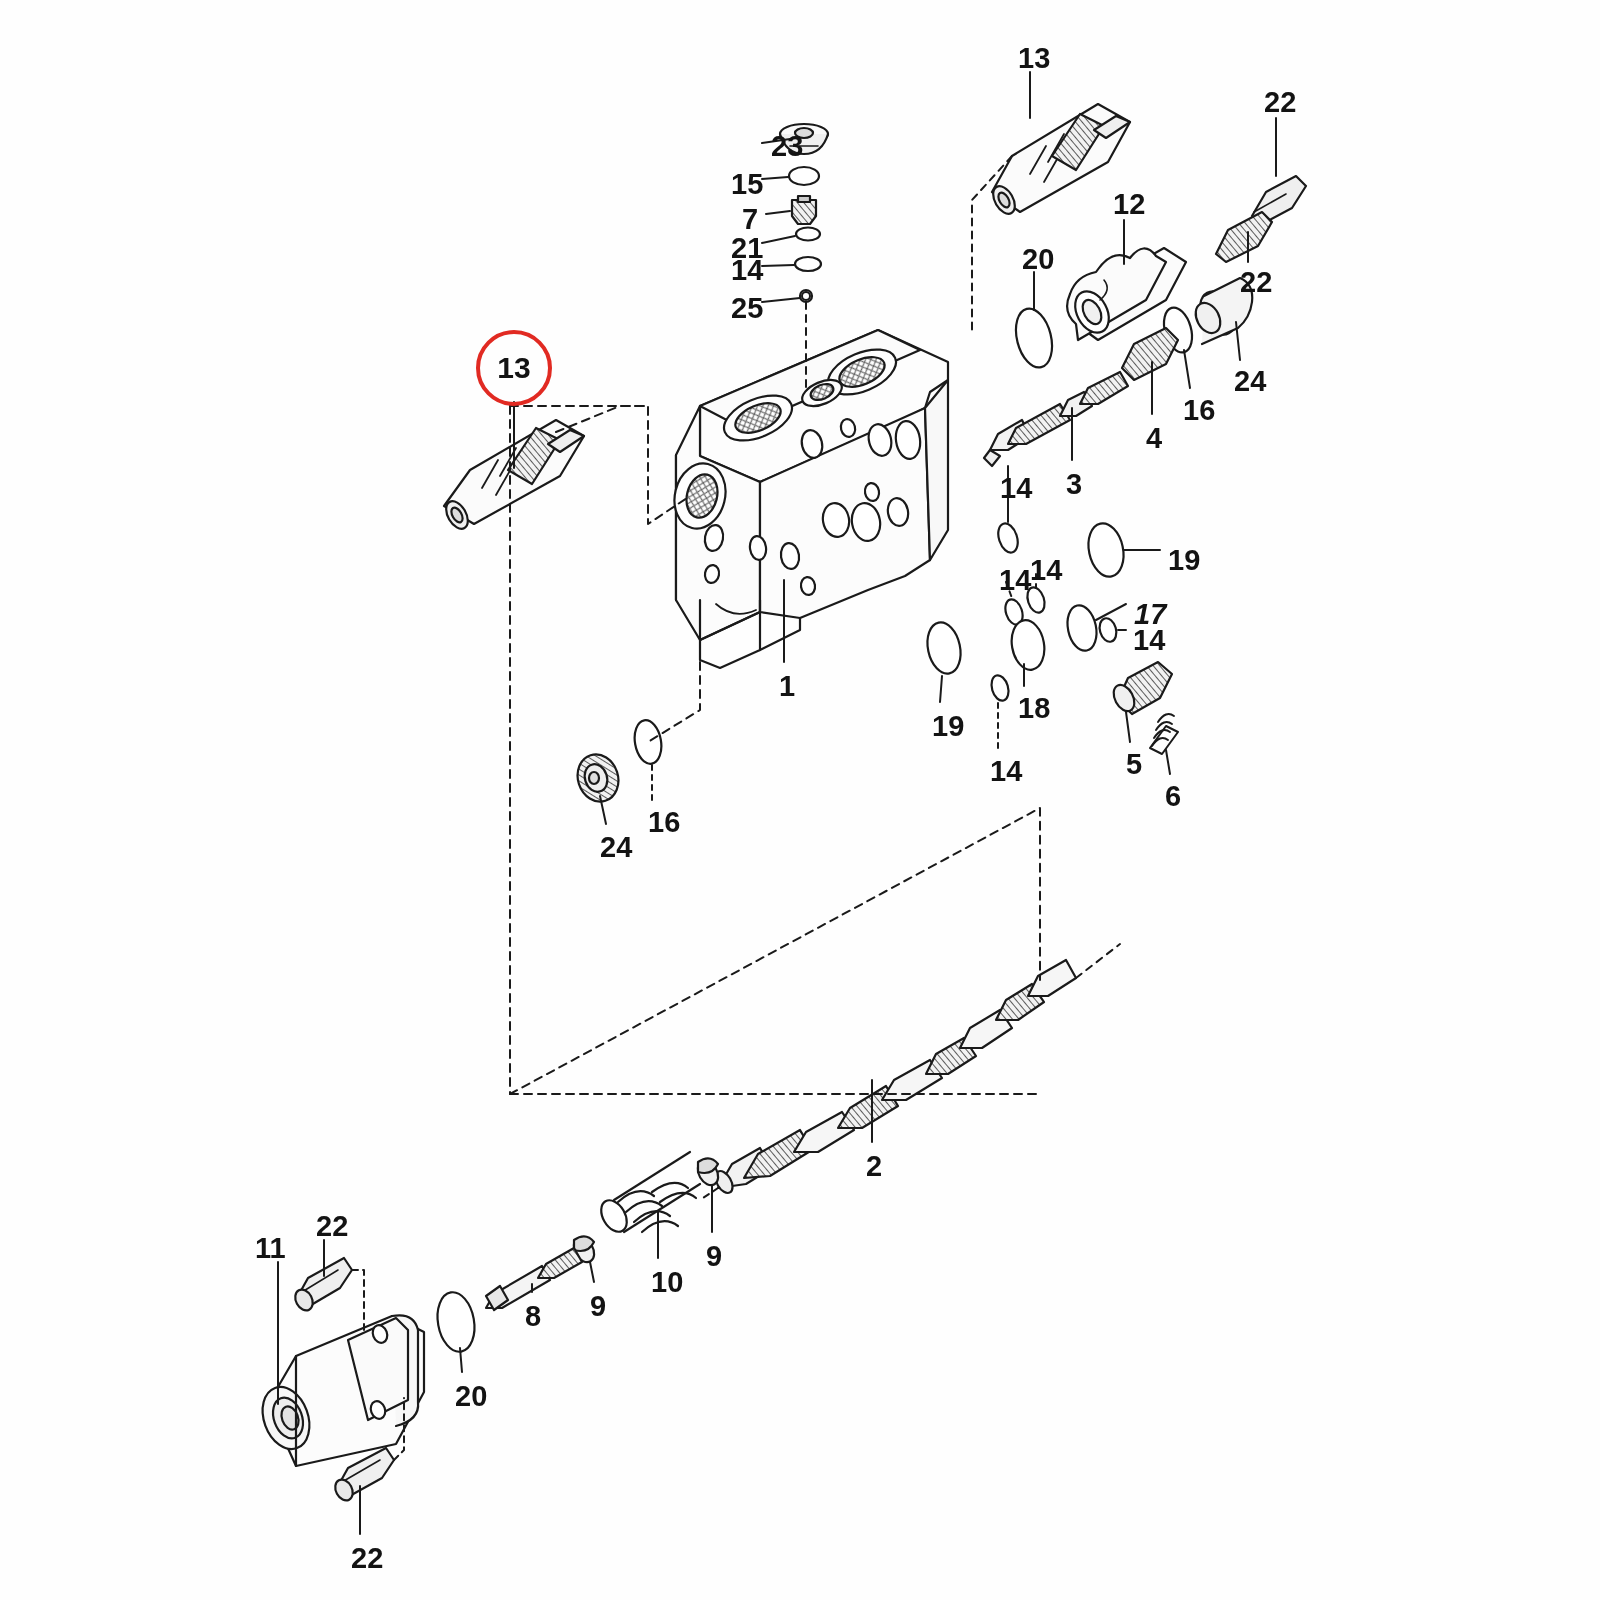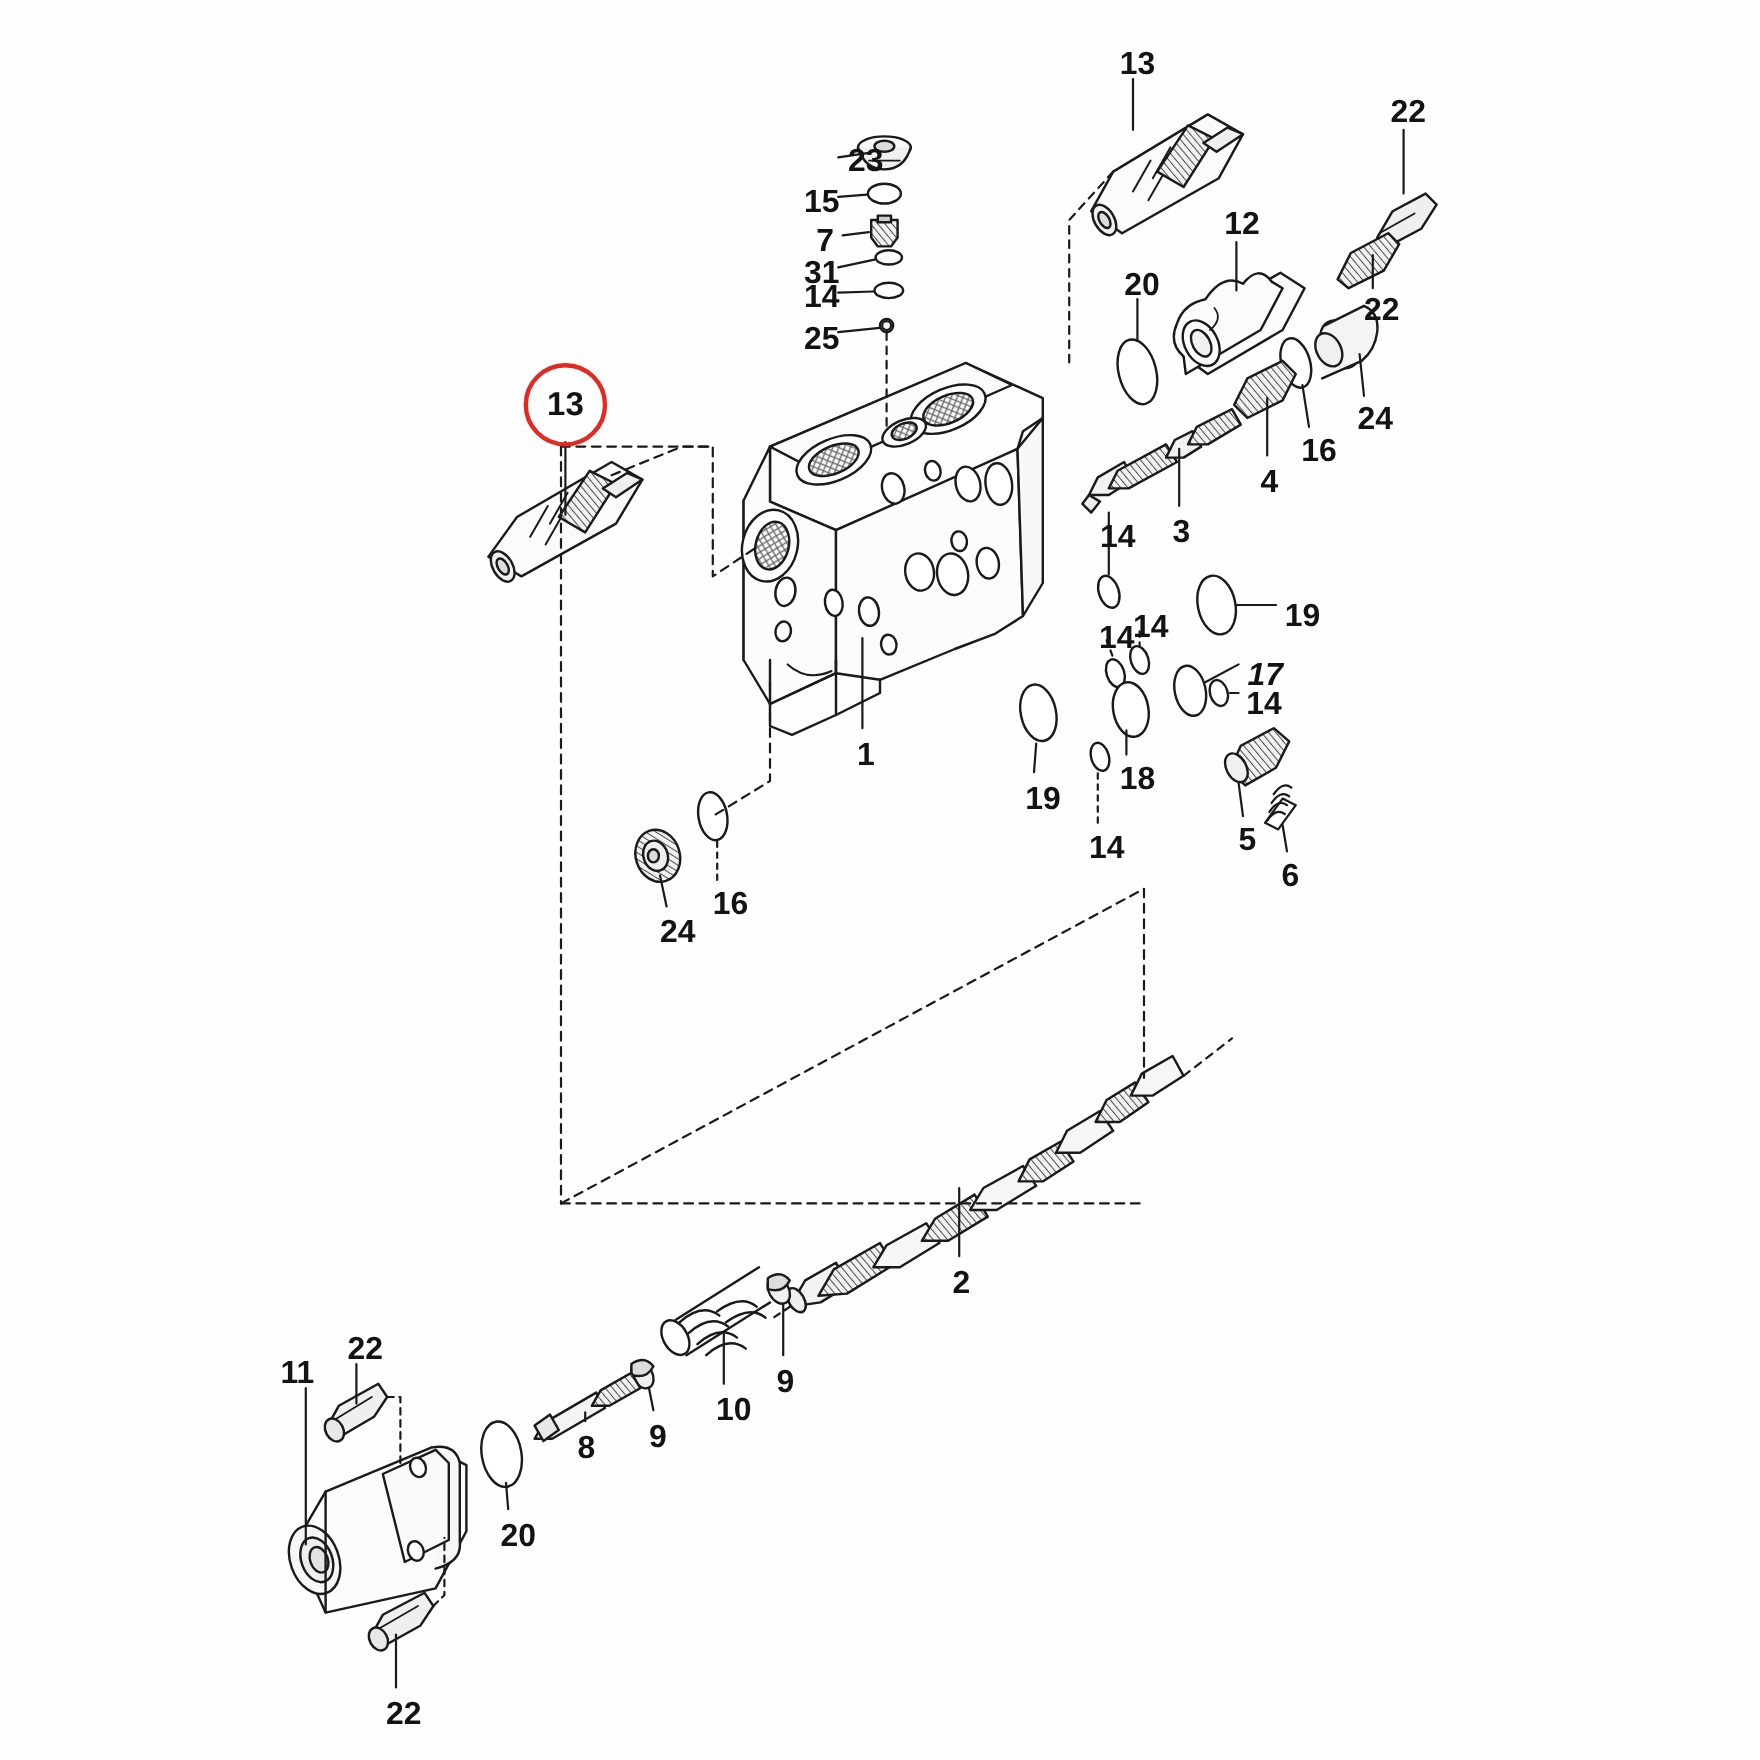--- a/index.html
+++ b/index.html
@@ -400,21 +400,21 @@
   <div class="callout-highlight" id="highlight-13" style="left: 476px; top: 330px; border-color: rgb(225, 42, 34);">
     <span>13</span>
   </div>
 
   <div id="callout-layer">
       <div class="callout" style="left: 1018px; top: 44px;">13</div>
       <div class="callout" style="left: 1264px; top: 88px;">22</div>
       <div class="callout" style="left: 731px; top: 132px; margin-left: 40px;">23</div>
       <div class="callout" style="left: 731px; top: 170px; text-align: center;">15</div>
       <div class="callout" style="left: 742px; top: 205px;">7</div>
-      <div class="callout" style="left: 731px; top: 234px;">31</div>
+      <div class="callout" style="left: 731px; top: 234px;">21</div>
       <div class="callout" style="left: 731px; top: 256px;">14</div>
       <div class="callout" style="left: 731px; top: 294px;">25</div>
       <div class="callout" style="left: 1113px; top: 190px; text-align: right;">12</div>
       <div class="callout" style="left: 1022px; top: 245px;">20</div>
       <div class="callout" style="left: 1240px; top: 268px;">22</div>
       <div class="callout" style="left: 1234px; top: 367px;">24</div>
       <div class="callout" style="left: 1183px; top: 396px;">16</div>
       <div class="callout" style="left: 1146px; top: 424px;">4</div>
       <div class="callout" style="left: 1066px; top: 470px;">3</div>
       <div class="callout" style="left: 1000px; top: 474px;">14</div>

